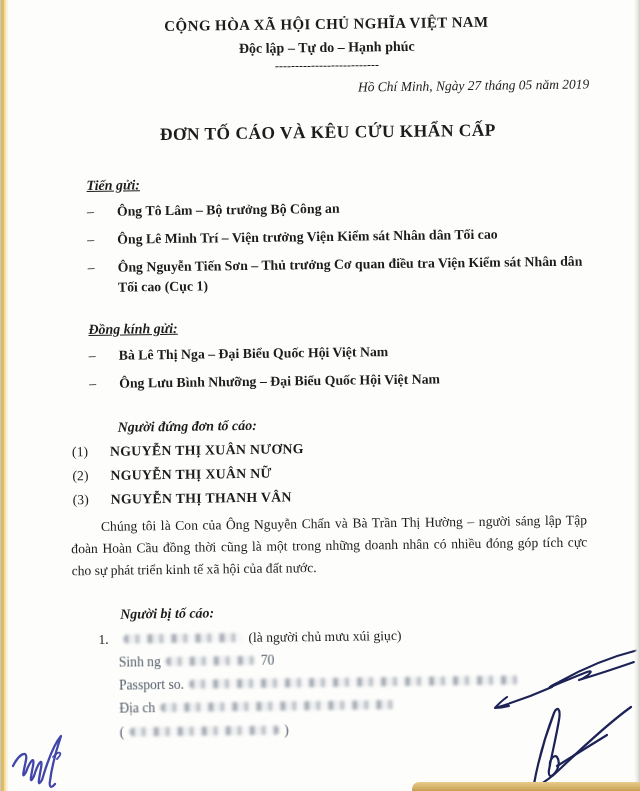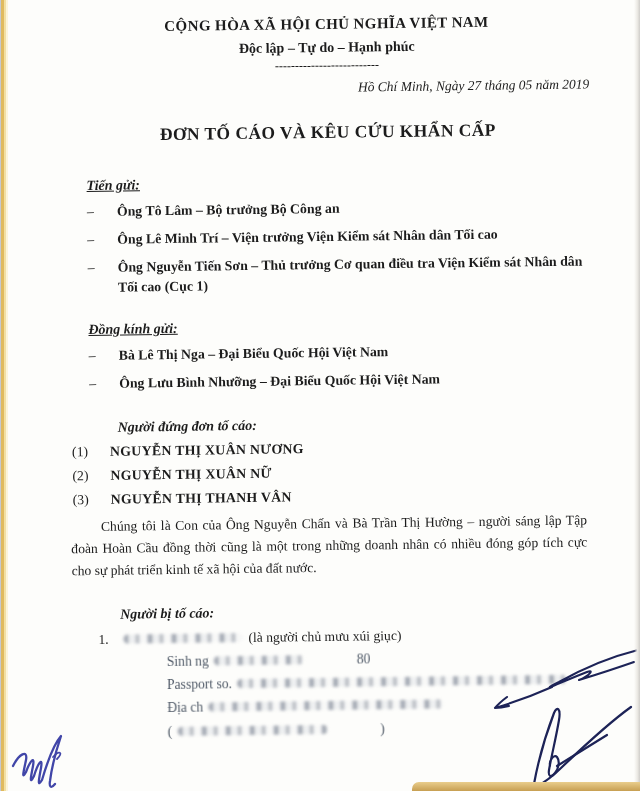--- a/index.html
+++ b/index.html
@@ -51,21 +51,21 @@
   .comp-name { font-weight:bold; letter-spacing:.3px; }
   .intro-par {
     font-size:13.6px; line-height:1.6; text-align:justify;
     margin:6px 12px 0 4px; text-indent:30px;
   }
   .accused-label { margin-left:52px; margin-top:24px; margin-bottom:6px; }
   .accused-block { margin-left:30px; font-size:13.6px; line-height:1.55; }
   .acc-row { display:flex; align-items:baseline; margin:2px 0; }
   .acc-num { width:20px; flex:none; }
   .acc-indent { margin-left:20px; }
-  .frag { color:#3f4a59; filter:blur(.6px); opacity:.9;margin-left:48px; }
+  .frag { color:#3f4a59; filter:blur(.6px); opacity:.9; }
   .smudge {
     display:inline-block; height:9px; border-radius:5px;
     vertical-align:2px; margin:0 5px;
     background:repeating-linear-gradient(90deg,
       rgba(88,98,118,.52) 0 5px, rgba(150,160,175,.14) 5px 12px,
       rgba(88,98,118,.40) 12px 16px, rgba(200,205,215,.10) 16px 24px);
     filter:blur(1.5px);
   }
   .w120{width:120px} .w90{width:90px} .w300{width:330px} .w230{width:235px} .w150{width:150px}
   
@@ -148,21 +148,21 @@
   </div>
   <div class="accused-block">
     <div class="acc-row">
       <span class="acc-num">1.</span>
       <span class="smudge w120"></span>
       <span>(là người chủ mưu xúi giục)</span>
     </div>
     <div class="acc-row acc-indent">
       <span class="frag">Sinh ng</span>
       <span class="smudge w90"></span>
-      <span class="frag">80</span>
+      <span class="frag">70</span>
     </div>
     <div class="acc-row acc-indent">
       <span class="frag">Passport so.</span>
       <span class="smudge w300"></span>
     </div>
     <div class="acc-row acc-indent">
       <span class="frag">Địa ch</span>
       <span class="smudge w230"></span>
     </div>
     <div class="acc-row acc-indent">

